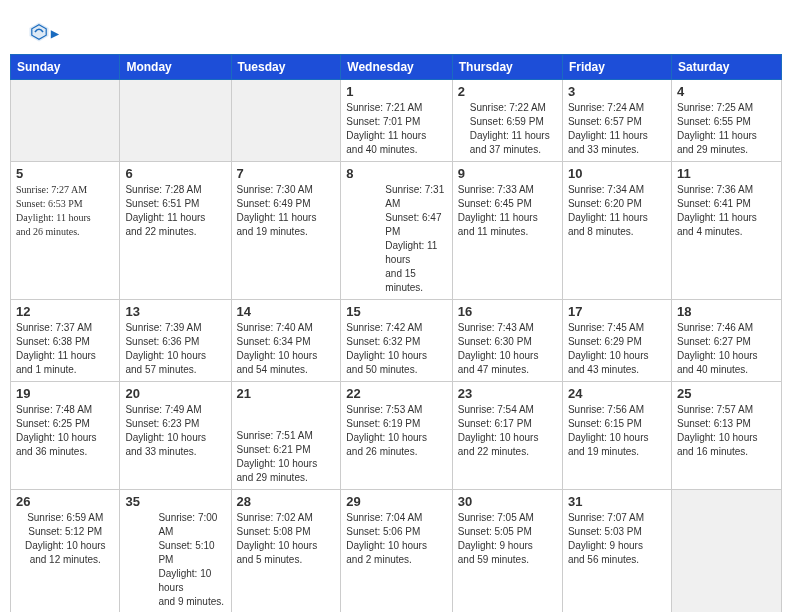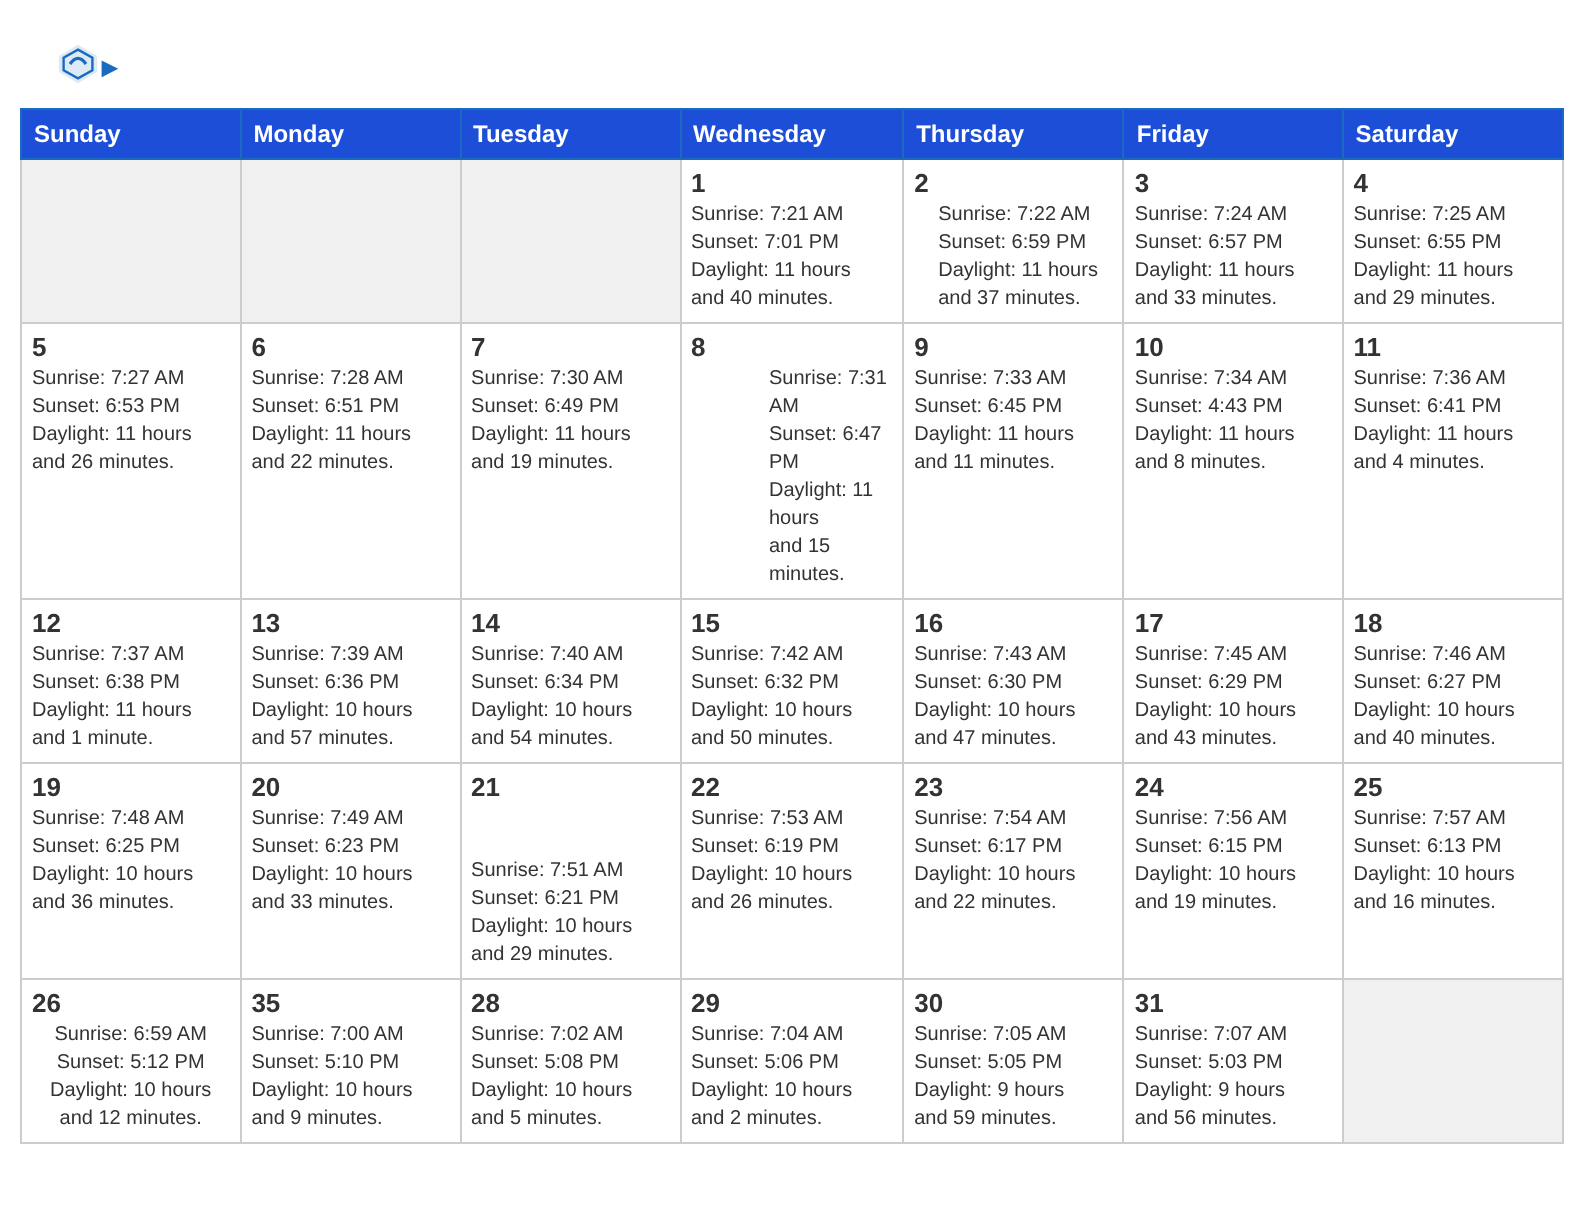--- a/index.html
+++ b/index.html
@@ -153,21 +153,21 @@
           <div class="day-number">4</div>
           <div class="day-info" style="white-space: pre-line;">Sunrise: 7:25 AM
 Sunset: 6:55 PM
 Daylight: 11 hours
 and 29 minutes.</div>
         </td>
       </tr>
       <tr class="row-shade">
         <td>
           <div class="day-number">5</div>
-          <div class="day-info" style="white-space: pre-line;">Sunrise: 7:27 AM
+          <div class="day-info" style="white-space: pre-line; font-family: Liberation Serif, serif;">Sunrise: 7:27 AM
 Sunset: 6:53 PM
 Daylight: 11 hours
 and 26 minutes.</div>
         </td>
         <td>
           <div class="day-number">6</div>
           <div class="day-info" style="white-space: pre-line;">Sunrise: 7:28 AM
 Sunset: 6:51 PM
 Daylight: 11 hours
 and 22 minutes.</div>
@@ -189,21 +189,21 @@
         <td>
           <div class="day-number">9</div>
           <div class="day-info" style="white-space: pre-line;">Sunrise: 7:33 AM
 Sunset: 6:45 PM
 Daylight: 11 hours
 and 11 minutes.</div>
         </td>
         <td>
           <div class="day-number">10</div>
           <div class="day-info" style="white-space: pre-line;">Sunrise: 7:34 AM
-Sunset: 4:43 PM
+Sunset: 6:20 PM
 Daylight: 11 hours
 and 8 minutes.</div>
         </td>
         <td>
           <div class="day-number">11</div>
           <div class="day-info" style="white-space: pre-line;">Sunrise: 7:36 AM
 Sunset: 6:41 PM
 Daylight: 11 hours
 and 4 minutes.</div>
         </td>
@@ -313,21 +313,21 @@
       <tr>
         <td>
           <div class="day-number">26</div>
           <div class="day-info" style="white-space: pre-line; text-align: center;">Sunrise: 6:59 AM
 Sunset: 5:12 PM
 Daylight: 10 hours
 and 12 minutes.</div>
         </td>
         <td>
           <div class="day-number">35</div>
-          <div class="day-info" style="white-space: pre-line;">Sunrise: 7:00 AM
+          <div class="day-info" style="white-space: pre-line; margin-left: 33px;">Sunrise: 7:00 AM
 Sunset: 5:10 PM
 Daylight: 10 hours
 and 9 minutes.</div>
         </td>
         <td>
           <div class="day-number">28</div>
           <div class="day-info" style="white-space: pre-line;">Sunrise: 7:02 AM
 Sunset: 5:08 PM
 Daylight: 10 hours
 and 5 minutes.</div>

